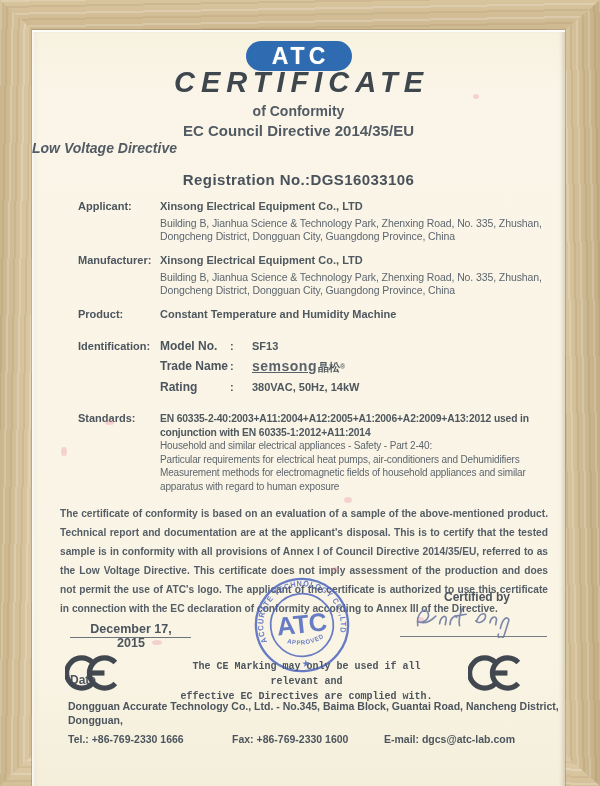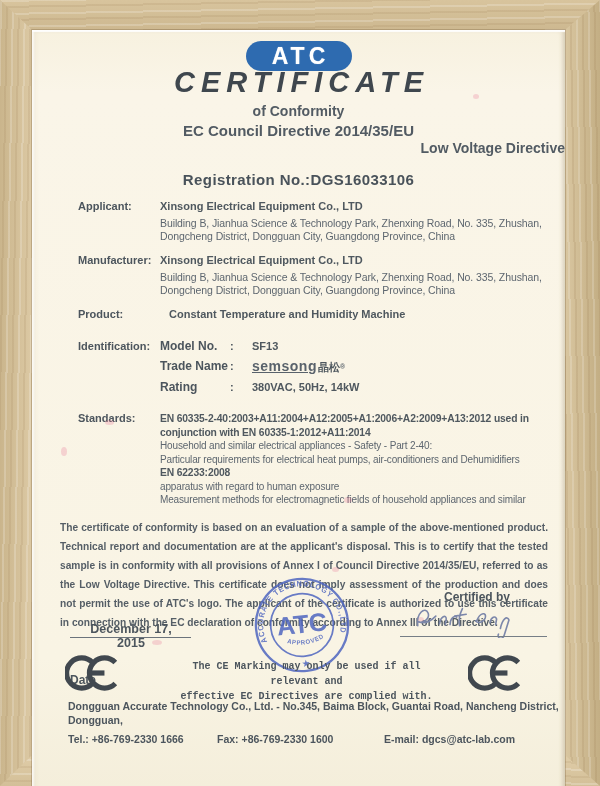--- a/index.html
+++ b/index.html
@@ -59,31 +59,31 @@
     position:relative; z-index:2;
     text-shadow:0 0 1px rgba(255,255,255,.6);
   }
   .cert-title {
     margin-top:-4px; text-align:center; font-size:29px; line-height:30px;
     font-weight:bold; letter-spacing:6px; padding-left:6px; color:#3f474e;
     position:relative; z-index:1;font-style:italic;
   }
   .subtitle   { margin-top:7px; text-align:center; font-size:14px; line-height:15px; font-weight:bold; color:#525b63; }
   .directive1 { margin-top:4px; text-align:center; font-size:15px; line-height:16px; font-weight:bold; color:#525b63; }
-  .directive2 { margin-top:2px; text-align:right; font-size:14px; line-height:15px; font-weight:bold; color:#525b63; }
+  .directive2 { margin-top:2px; text-align:left; font-size:14px; line-height:15px; font-weight:bold; color:#525b63;font-style:italic; }
   .registration { margin-top:16px; text-align:center; font-size:15px; line-height:16px; font-weight:bold; color:#49525a; letter-spacing:.4px; }
   
   .fields { margin:12px 16px 0 46px; }
   .field { display:flex; margin-bottom:11px; }
   .field-label { width:82px; flex:none; font-weight:bold; font-size:11px; line-height:13px; color:#4c555d; }
   .field-body { flex:1; min-width:0; }
   .name-line { font-weight:bold; font-size:11px; line-height:13px; color:#4f585f; margin-bottom:4px; }
   .addr-line { white-space:nowrap; font-size:10.5px; line-height:13px; color:#5d666f; letter-spacing:-.1px; }
   .bold-value { font-weight:bold; font-size:11px; line-height:13px; color:#4f585f; }
-  .field-product { margin-bottom:19px;gap:9px; }
+  .field-product { margin-bottom:19px; }
   .id-row { display:flex; margin-bottom:7px; }
   .id-name { width:70px; flex:none; font-weight:bold; font-size:12px; line-height:13px; color:#4c555d; }
   .id-colon { width:22px; flex:none; font-weight:bold; font-size:11px; color:#4c555d; }
   .id-value { font-weight:bold; font-size:11px; line-height:13px; color:#4f585f; }
   .trade-word { font-size:14px; font-weight:bold; letter-spacing:.5px; color:#59626b;text-decoration:underline; }
   .trade-cjk { font-size:11px; font-weight:bold; color:#4f585f; margin-left:1px; }
   .trade-reg { font-size:7px; font-weight:bold; vertical-align:top; color:#59626b; }
   .std-line { white-space:nowrap; font-size:10px; line-height:13.5px; color:#5d666f; letter-spacing:-.15px; }
   .std-bold { font-weight:bold; font-size:10.3px; color:#4f585f; }
   
@@ -98,21 +98,21 @@
   .date-text { position:absolute; top:592px; left:43px; width:112px; text-align:center; font-weight:bold; font-size:12.5px; color:#4c555d; }
   .date-line { position:absolute; top:607px; left:38px; width:121px; border-top:1.5px solid #6b737b; }
   .date-label{ position:absolute; top:643px; left:38px; width:121px; text-align:left; font-weight:bold; font-size:12px; color:#4c555d; }
   .stamp { position:absolute; top:546px; left:221px; width:98px; height:98px; opacity:.85; transform:rotate(-6deg); }
   .ce { position:absolute; width:54px; height:40px; }
   .ce-left  { top:623px; left:33px; }
   .ce-right { top:623px; left:436px; }
   .ce-notice { position:absolute; top:629px; left:138px; width:273px; text-align:center; font-weight:bold; font-size:10px; line-height:15px; color:#4c555d;font-family:Liberation Mono, monospace; }
   .company-addr { position:absolute; top:669px; left:36px; width:492px; font-weight:bold; font-size:10.5px; line-height:14px; color:#4c555d; }
   .contact { position:absolute; top:703px; font-weight:bold; font-size:10.5px; color:#4c555d; white-space:nowrap; }
-  .contact-tel { left:36px; } .contact-fax { left:185px; } .contact-email { left:352px; }
+  .contact-tel { left:36px; } .contact-fax { left:200px; } .contact-email { left:352px; }
 </style>
 </head>
 <body>
 
 <div class="scene">
   <div class="wood frame-top"></div>
   <div class="wood frame-bottom"></div>
   <div class="wood frame-left"></div>
   <div class="wood frame-right"></div>
 
@@ -185,23 +185,22 @@
         </div>
       </div>
 
       <div class="field">
         <div class="field-label">Standards:</div>
         <div class="field-body">
           <div class="std-line std-bold">EN 60335-2-40:2003+A11:2004+A12:2005+A1:2006+A2:2009+A13:2012 used in</div>
           <div class="std-line std-bold">conjunction with EN 60335-1:2012+A11:2014</div>
           <div class="std-line">Household and similar electrical appliances - Safety - Part 2-40:</div>
           <div class="std-line">Particular requirements for electrical heat pumps, air-conditioners and Dehumidifiers</div>
-          <div class="std-line std-bold">EN 62233:2008</div>
+          <div class="std-line">Measurement methods for electromagnetic fields of household appliances and similar</div>
           <div class="std-line">apparatus with regard to human exposure</div>
-          <div class="std-line">Measurement methods for electromagnetic fields of household appliances and similar</div>
         </div>
       </div>
     </div>
 
     <div class="declaration">The certificate of conformity is based on an evaluation of a sample of the above-mentioned product. Technical report and documentation are at the applicant's disposal. This is to certify that the tested sample is in conformity with all provisions of Annex I of Council Directive 2014/35/EU, referred to as the Low Voltage Directive. This certificate does not imply assessment of the production and does not permit the use of ATC's logo. The applicant of the certificate is authorized to use this certificate in connection with the EC declaration of conformity according to Annex III of the Directive.</div>
 
     <div class="certified-by">Certified by</div>
 
     <svg class="signature-box" viewBox="0 0 130 40">
       <g fill="none" stroke="#7c87aa" stroke-width="1.7" stroke-linecap="round" stroke-linejoin="round">

